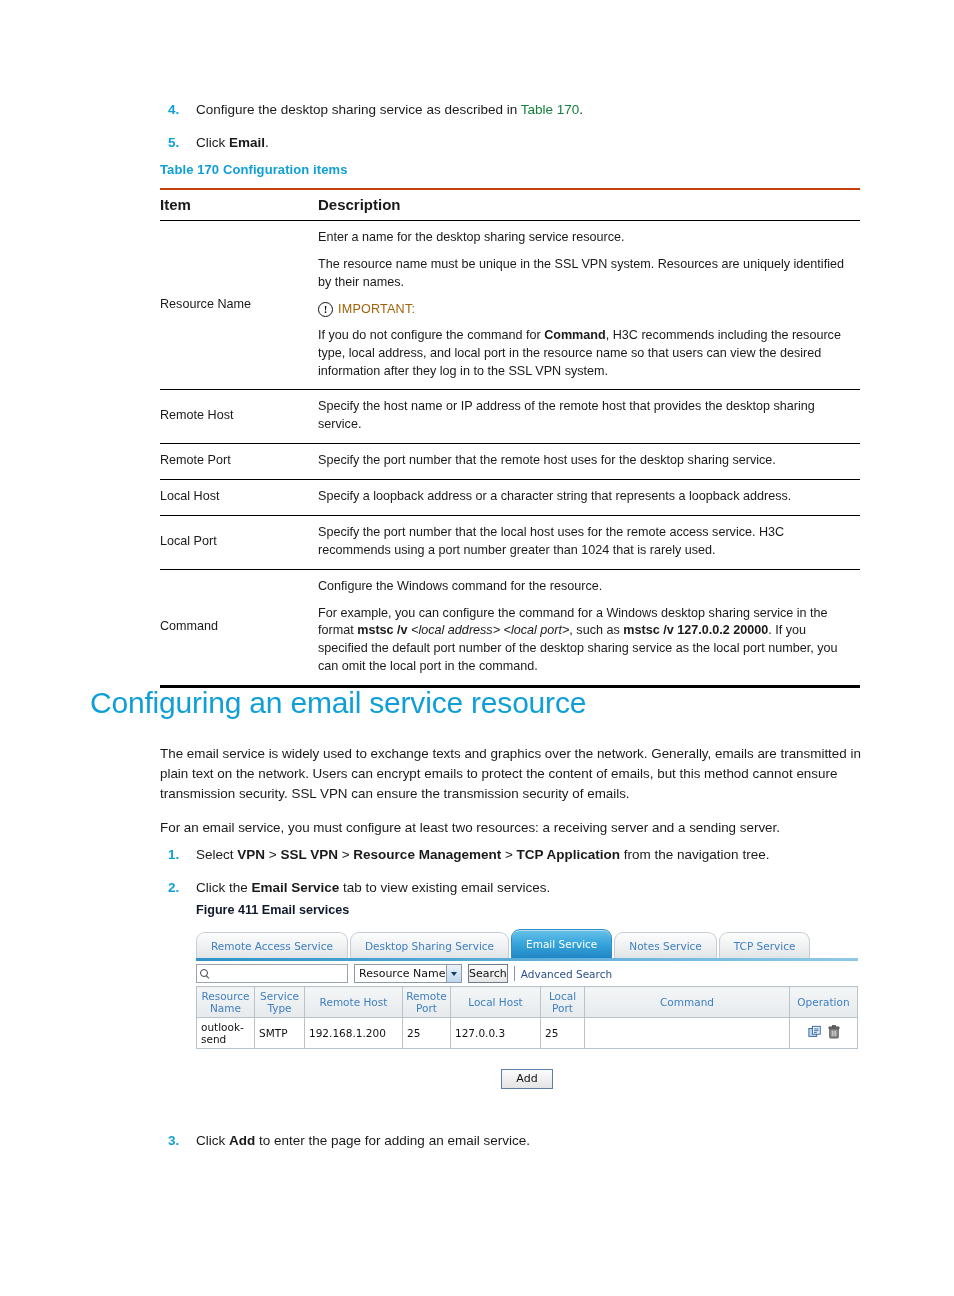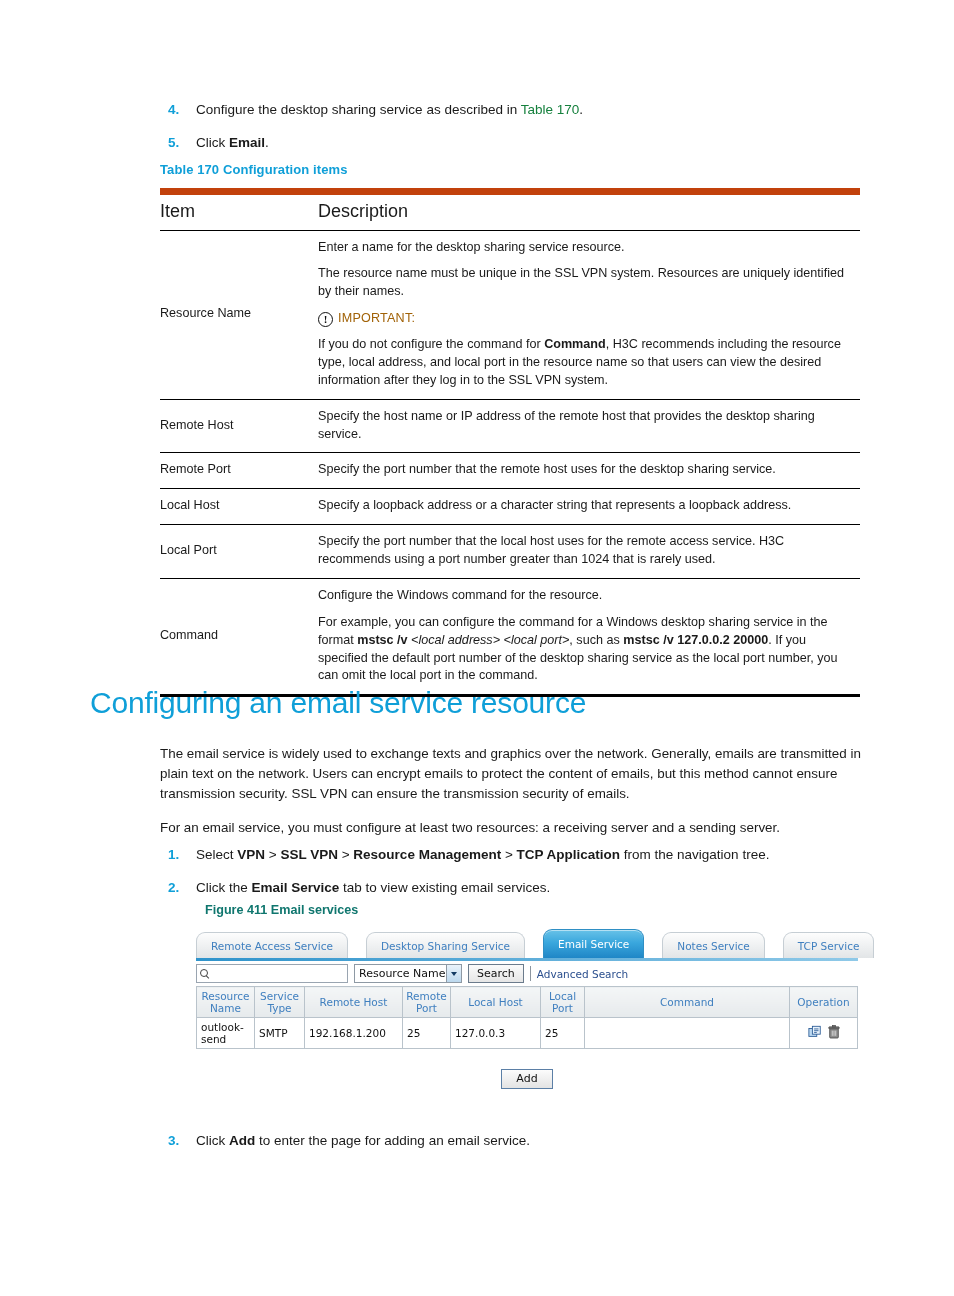--- a/index.html
+++ b/index.html
@@ -26,23 +26,23 @@
   .step-body { flex:1; }
 
   
   .tbl-caption {
     color:#0f9fd8; font-weight:bold; font-size:13px; letter-spacing:.1px;
   }
 
   
   table.cfg { width:100%; border-collapse:collapse; font-size:12.6px; line-height:1.42; }
   table.cfg thead th {
-    text-align:left; font-weight:normal; font-size:18px;
+    text-align:left; font-weight:bold; font-size:15px;
     padding:4px 0 5px 0;
-    border-top:7px solid #c2410c; border-bottom:1.6px solid #000;
+    border-top:2px solid #c2410c; border-bottom:1.6px solid #000;
   }
   table.cfg tbody td {
     padding:8px 0 9px 0; vertical-align:middle;
     border-bottom:0.9px solid #000;
   }
   table.cfg tbody tr:last-child td { border-bottom:3px solid #000; }
   td.c-item { width:158px; padding-right:8px; }
   td.c-desc p { margin:0 8px 9px 0; }
   td.c-desc p:last-child { margin-bottom:0; }
 
@@ -56,26 +56,26 @@
   .important-label { color:#a16207; font-size:12.6px; letter-spacing:.2px; }
 
   
   h1.sec {
     color:#0f9fd8; font-weight:normal; font-size:30px;
     margin:0; letter-spacing:-.2px;
   }
   p.body { font-size:13.4px; line-height:1.48; margin:0; }
 
   
-  .fig-caption { color:#0f766e; font-weight:bold; font-size:12.6px;margin-left:9px; }
+  .fig-caption { color:#0f172a; font-weight:bold; font-size:12.6px; }
 
   
   .shot { position:relative; font-family:"DejaVu Sans", sans-serif; }
 
-  .tabbar { position:relative; height:30px; display:flex; align-items:flex-end; gap:18px; }
+  .tabbar { position:relative; height:30px; display:flex; align-items:flex-end; gap:2px; }
   .tab {
     height:26px; padding:0 14px; display:flex; align-items:center; justify-content:center;
     font-size:10.5px; color:#3f7fbf;
     border-radius:9px 9px 0 0;
     background:linear-gradient(180deg,#fdfdfd 0%, #eef0f1 55%, #e2e5e7 100%);
     border:1px solid #c6ced4; border-bottom:none;
     white-space:nowrap;
   }
   .tab.active {
     color:#ffffff; height:29px; font-weight:normal;
@@ -113,21 +113,21 @@
   .sel .caret {
     width:15px; height:17px; background:linear-gradient(180deg,#eaf3fb,#bcd8ee);
     border-left:1px solid #8e99a4;
     display:flex; align-items:center; justify-content:center;
   }
   .caret i {
     width:0;height:0;border-left:3.5px solid transparent;border-right:3.5px solid transparent;
     border-top:4px solid #123a63; display:block;
   }
   .btn-search {
-    height:19px; padding:0 8px; font-size:11px; color:#111;
+    height:19px; padding:0 0; font-size:11px; color:#111;
     background:linear-gradient(180deg,#fbfbfb,#e6e6e6);
     border:1px solid #6b7b8c; display:flex; align-items:center;
   }
   .divbar { width:1px; height:15px; background:#8c96a0; }
   .adv-link { font-size:10.5px; color:#2b4f8e; }
 
   
   table.grid { border-collapse:collapse; width:100%; font-size:10.5px; }
   table.grid th {
     background:linear-gradient(180deg,#f4f6f7,#e6eaec);

